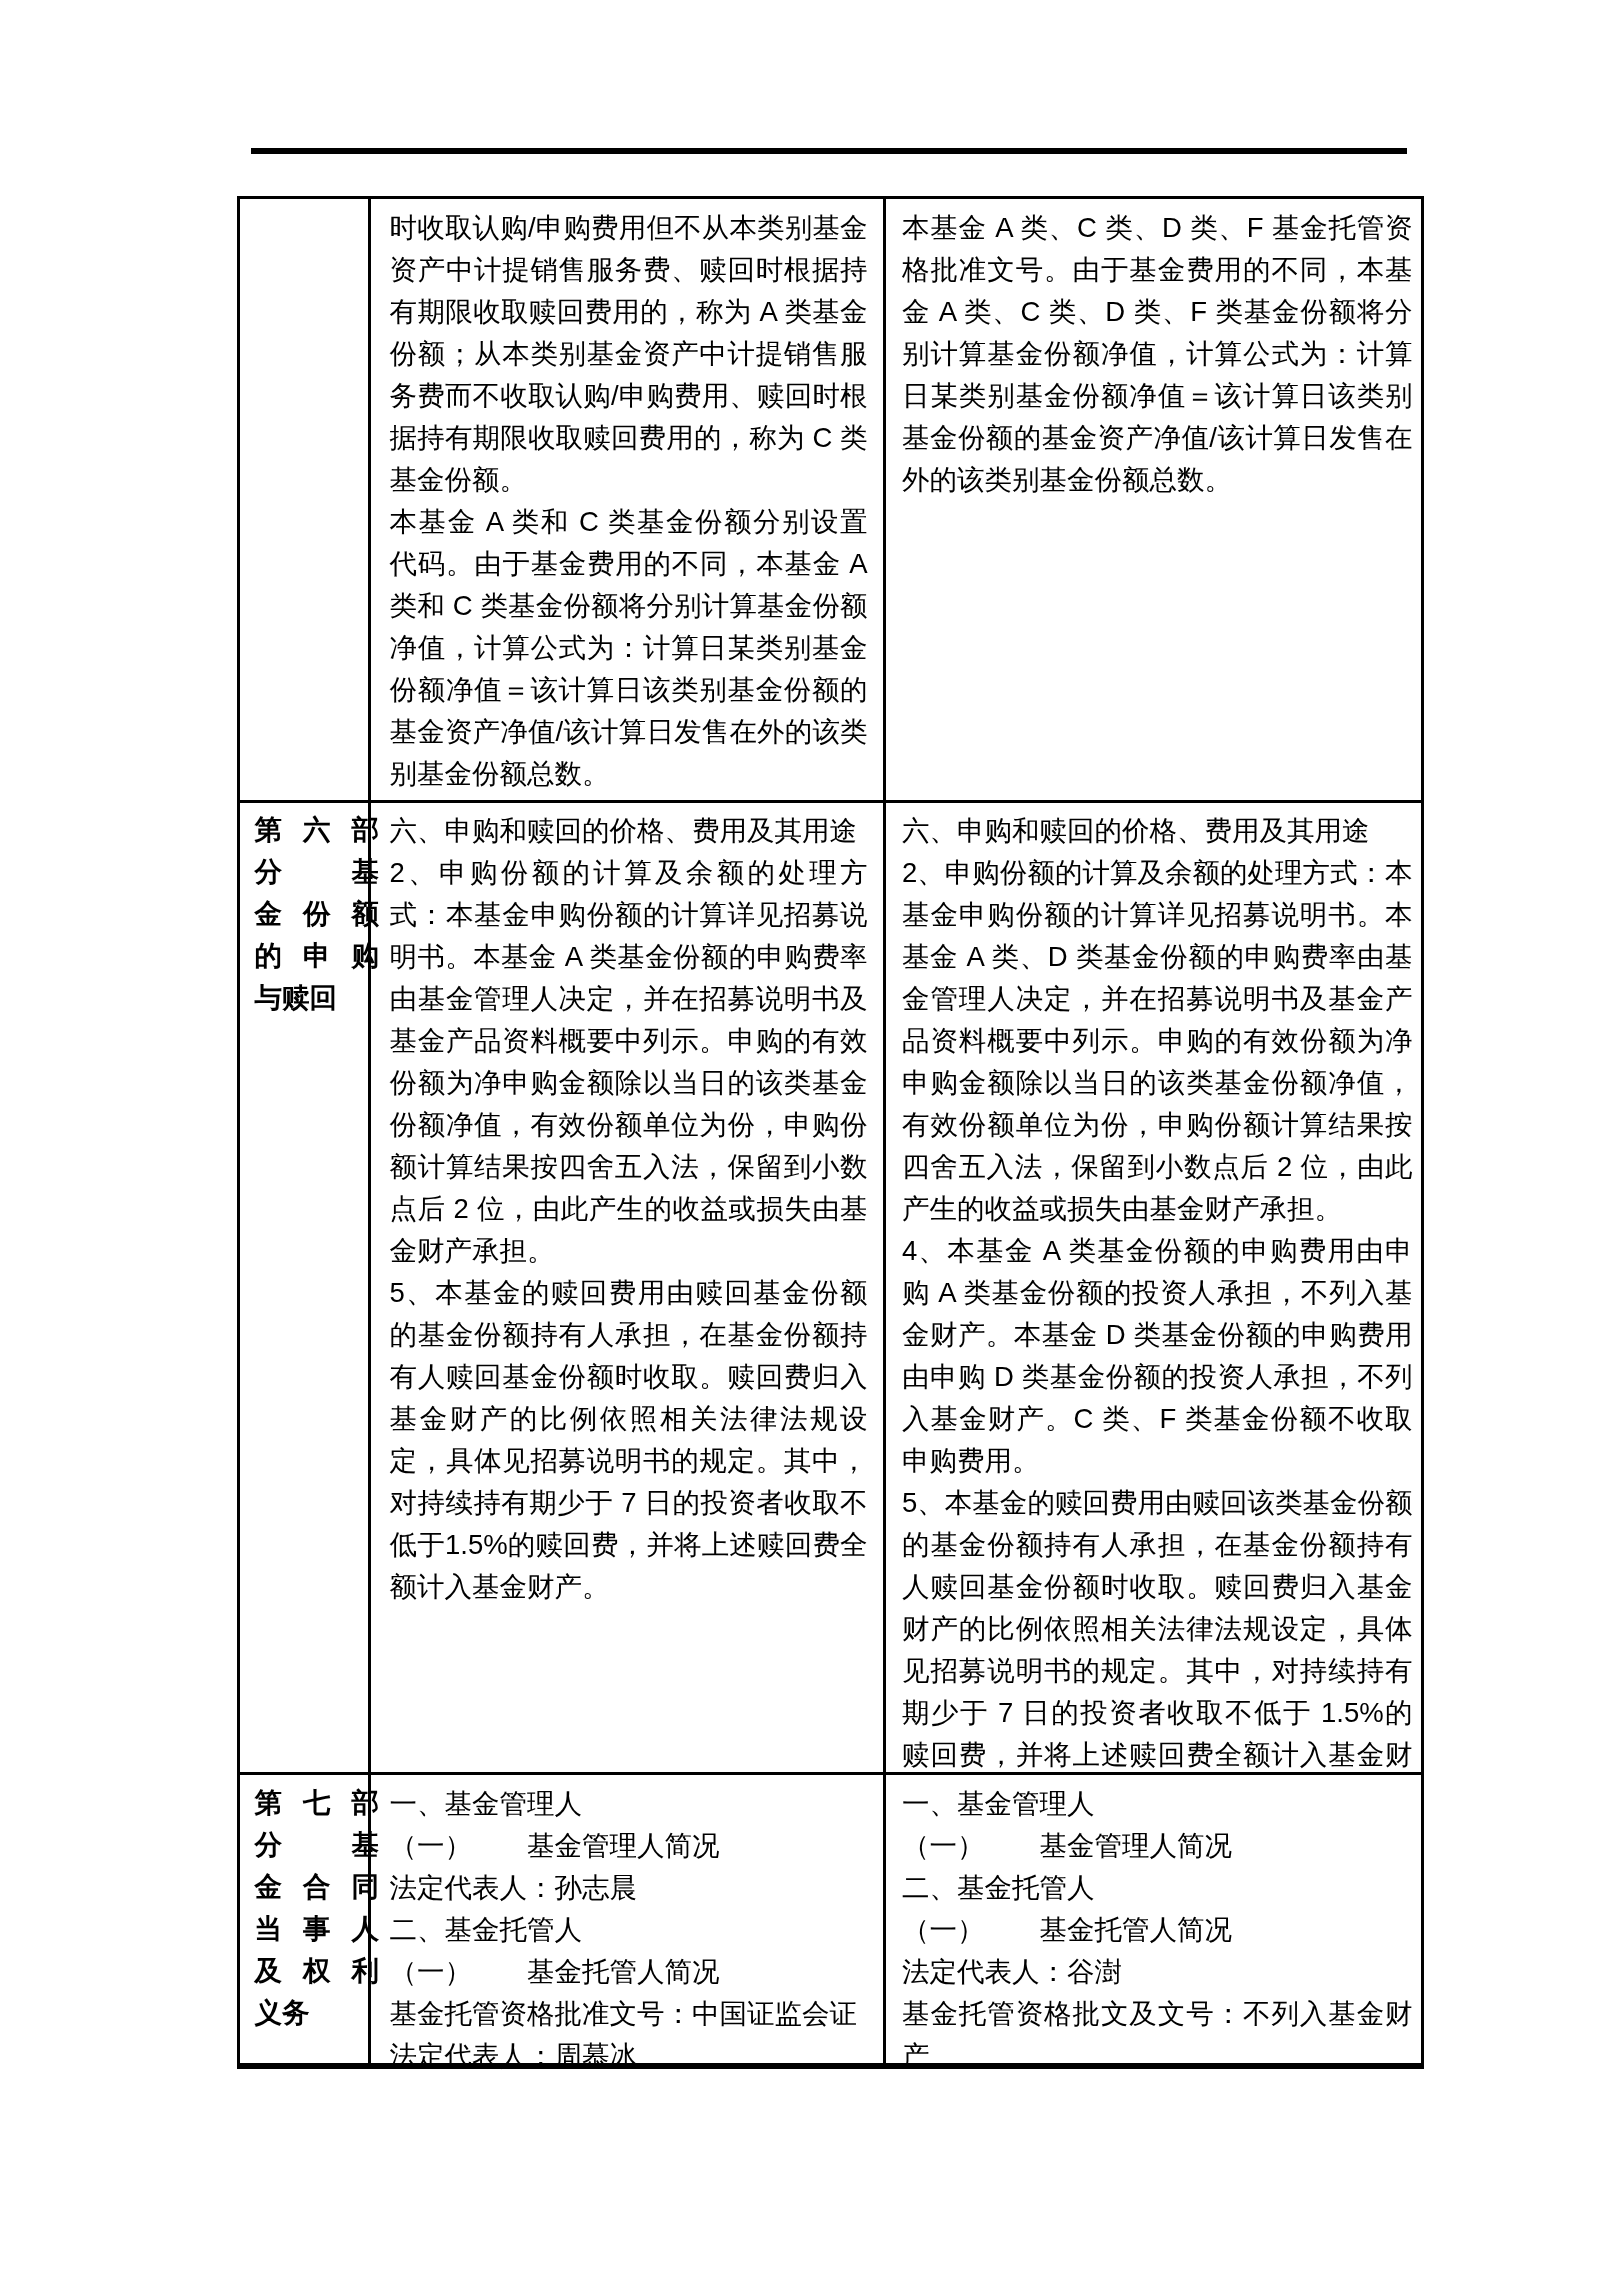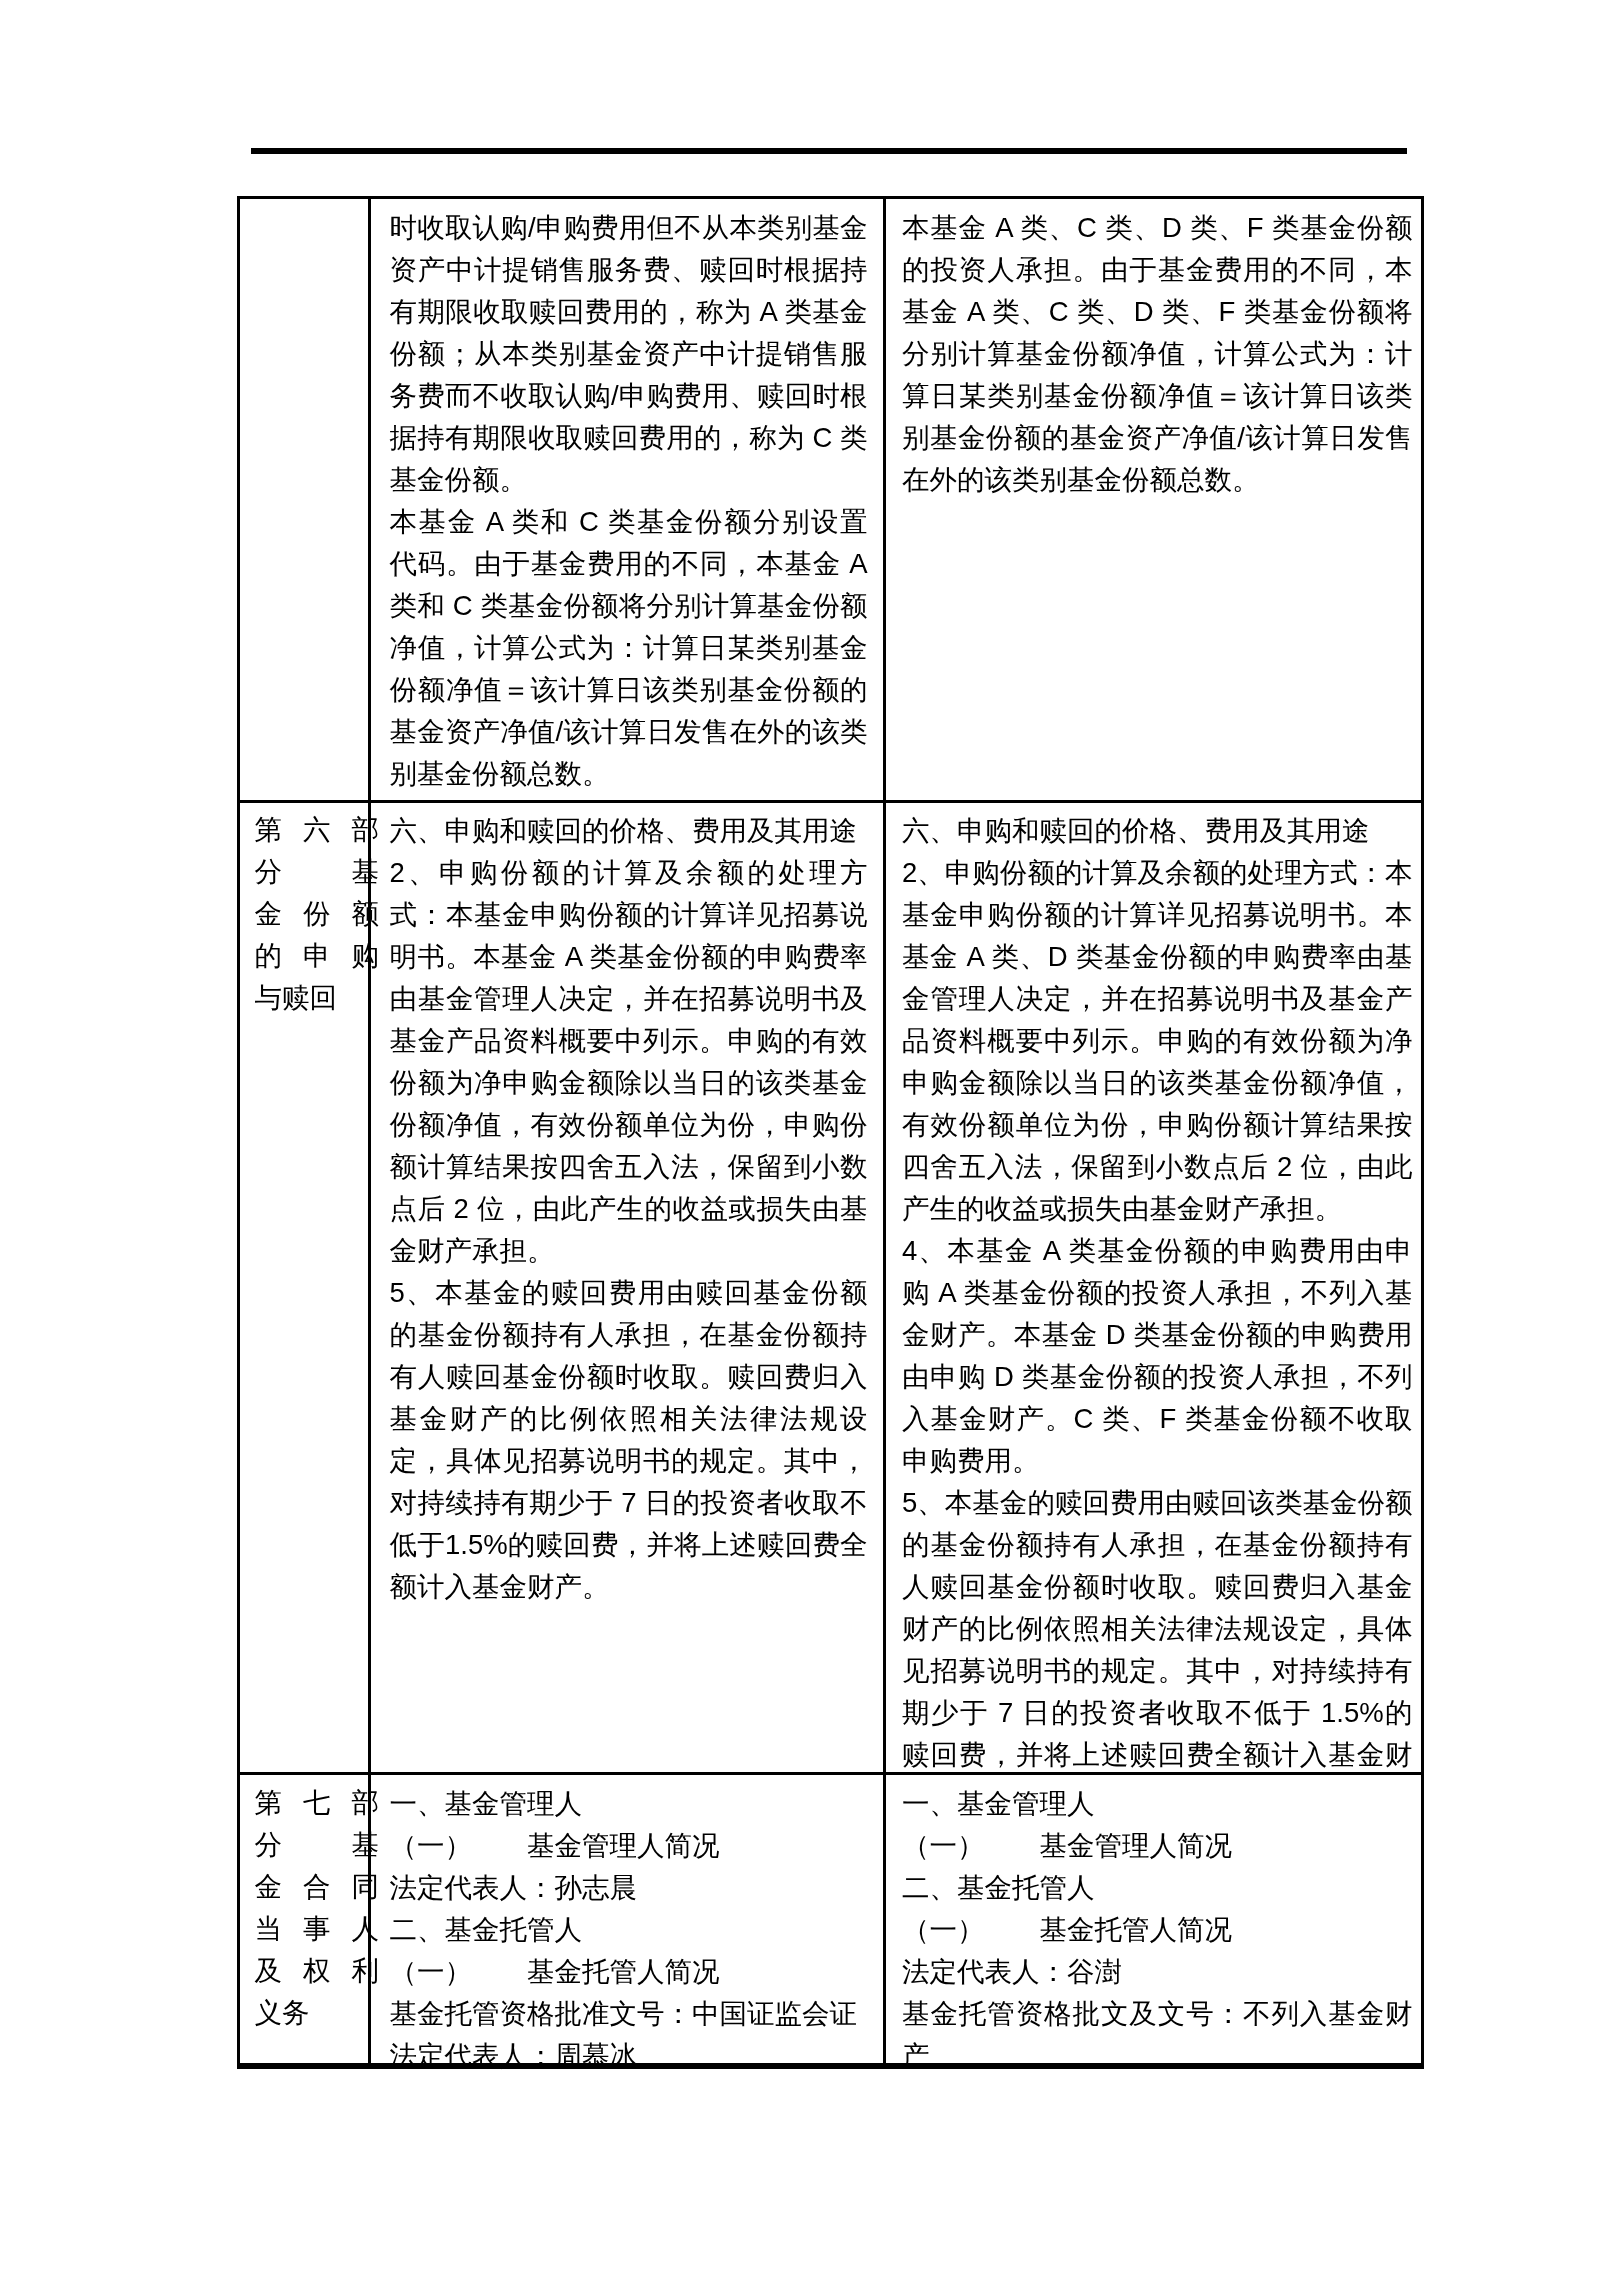--- a/index.html
+++ b/index.html
@@ -64,21 +64,21 @@
     position: absolute;
     box-sizing: border-box;
     font-size: 27.5px;
     line-height: 42px;
     overflow: hidden;
   }
   .cell p { margin: 0; }
   .para {
     text-align: justify;
   }
-  .label-cell { left: 0; width: 152px; padding: 6.5px 13px 0 14.4px; }
+  .label-cell { left: 0; width: 152px; padding: 6.5px 13px 0 14.4px; font-weight: bold; }
   .left-cell  { left: 130px; width: 512px; padding: 7.9px 14.4px 0 19.6px; }
   .right-cell { left: 645px; width: 542px; padding: 7.9px 14.4px 0 17px; }
   .row1 { top: 0; height: 601px; }
   .row2 { top: 603px; height: 970px; }
   .row3 { top: 1576px; height: 298px; }
   .label-line {
     text-align: justify;
     text-align-last: justify;
   }
   .label-line:last-child {
@@ -100,21 +100,21 @@
     <div class="bottom-thick"></div>
 
     <div class="cell label-cell row1"></div>
 
     <div class="cell left-cell row1">
         <p class="para">时收取认购/申购费用但不从本类别基金资产中计提销售服务费、赎回时根据持有期限收取赎回费用的，称为 A 类基金份额；从本类别基金资产中计提销售服务费而不收取认购/申购费用、赎回时根据持有期限收取赎回费用的，称为 C 类基金份额。</p>
         <p class="para">本基金 A 类和 C 类基金份额分别设置代码。由于基金费用的不同，本基金 A 类和 C 类基金份额将分别计算基金份额净值，计算公式为：计算日某类别基金份额净值＝该计算日该类别基金份额的基金资产净值/该计算日发售在外的该类别基金份额总数。</p>
       </div>
 
     <div class="cell right-cell row1">
-        <p class="para">本基金 A 类、C 类、D 类、F 类基金份额的投资人承担。由于基金费用的不同，本基金 A 类、C 类、D 类、F 类基金份额将分别计算基金份额净值，计算公式为：计算日某类别基金份额净值＝该计算日该类别基金份额的基金资产净值/该计算日发售在外的该类别基金份额总数。</p>
+        <p class="para">本基金 A 类、C 类、D 类、F 基金托管资格批准文号。由于基金费用的不同，本基金 A 类、C 类、D 类、F 类基金份额将分别计算基金份额净值，计算公式为：计算日某类别基金份额净值＝该计算日该类别基金份额的基金资产净值/该计算日发售在外的该类别基金份额总数。</p>
       </div>
 
     <div class="cell label-cell row2">
         <p class="label-line">第六部</p>
         <p class="label-line">分　基</p>
         <p class="label-line">金份额</p>
         <p class="label-line">的申购</p>
         <p class="label-line">与赎回</p>
       </div>
 

